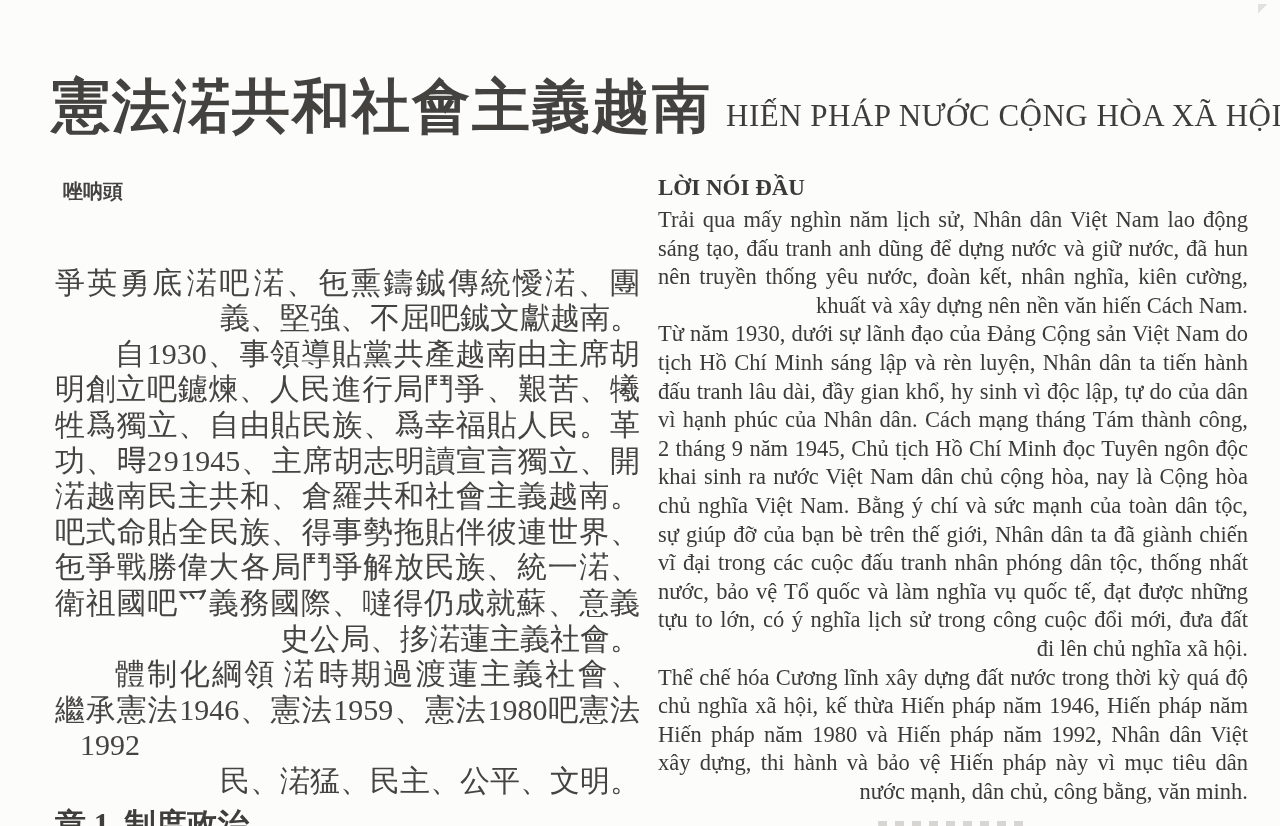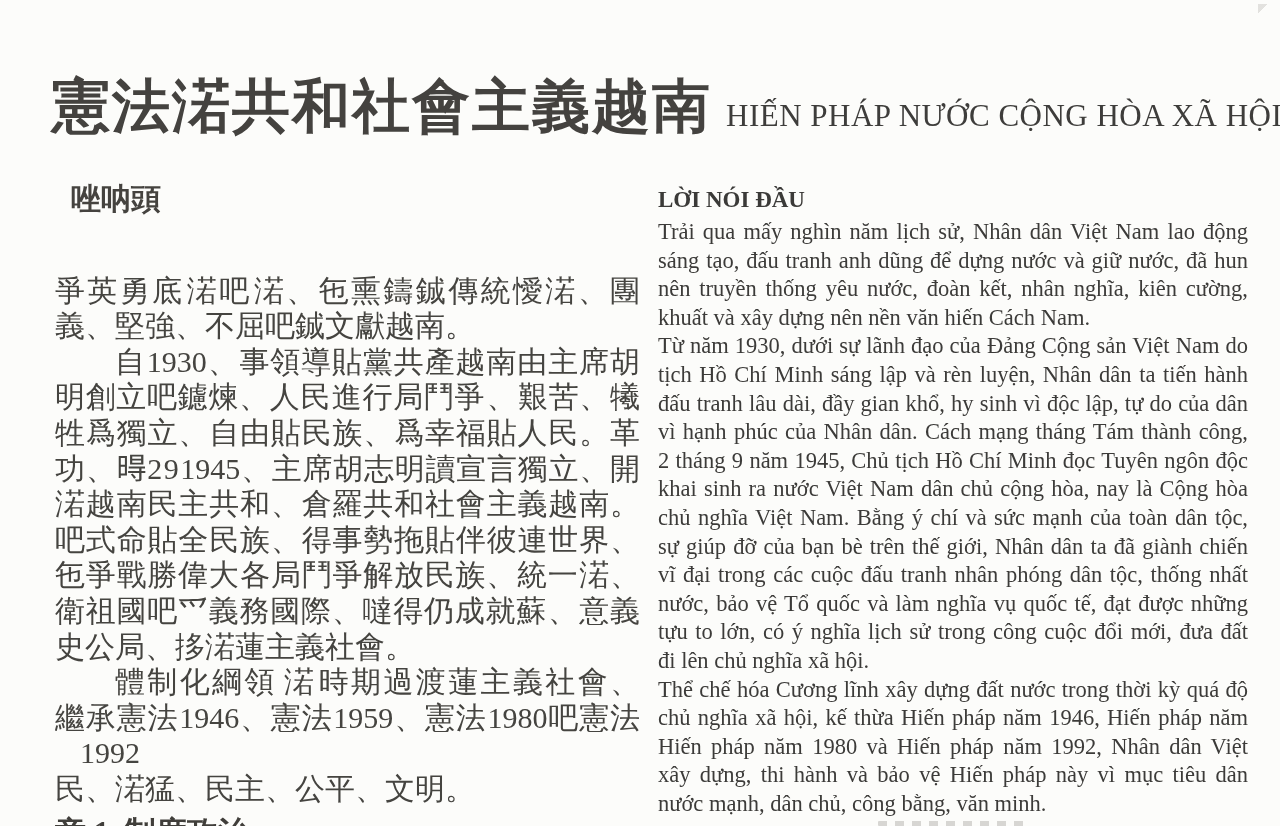--- a/index.html
+++ b/index.html
@@ -21,25 +21,25 @@
     font-size:58px; font-weight:600; letter-spacing:2px; color:#44423f;
   }
   .title-latin {
     font-family:"Liberation Serif","DejaVu Serif",serif;
     font-size:31px; font-weight:500; letter-spacing:0.5px;
     margin-left:14px; color:#3e3d3b;
   }
   
   .col { position:absolute; top:0; }
   .col-left  { left:55px;  width:585px; top:163px; }
-  .col-right { left:658px; width:590px; top:184px; }
+  .col-right { left:658px; width:590px; top:172px; }
 
   .left-heading {
-    margin:16px; font-family:"Liberation Serif","DejaVu Serif",serif;
-    font-size:30px; font-weight:600; line-height:40px; color:#45433f;
+    margin:8px; font-family:"Liberation Serif","DejaVu Serif",serif;
+    font-size:20px; font-weight:600; line-height:40px; color:#45433f;
   }
   .left-body { margin-top:18px;
     font-family:"Liberation Serif","DejaVu Serif",serif;
     font-size:30px; color:#454440;
   }
   .left-body .bline { line-height:35.6px; height:35.6px; overflow:hidden; }
   .left-section {
     margin:6px 0 0 0;
     font-family:"Liberation Serif","DejaVu Serif",serif;
     font-size:31px; font-weight:700; line-height:40px; color:#403e3a;
@@ -49,21 +49,21 @@
     margin:0; font-family:"Liberation Serif","DejaVu Serif",serif;
     font-size:23px; font-weight:700; line-height:31px; color:#3b3a38;
   }
   .right-body { margin-top:3px;
     font-family:"Liberation Serif","DejaVu Serif",serif;
     font-size:22.5px; color:#3c3b39;
   }
   .right-body .bline { line-height:28.6px; height:28.6px; overflow:hidden; }
 
   
-  .bline       { text-align:left; white-space:nowrap; }
+  .bline       { text-align:right; white-space:nowrap; }
   .bline.fill  { white-space:normal; text-align:justify; text-align-last:justify; }
   .col-left .para .bline.first { text-indent:2em; }
   .para { margin:0; }
 
   
   .next-section-fragment {
     position:absolute; left:878px; top:821px; width:150px; height:5px;
     background:repeating-linear-gradient(90deg,
       #b9b7b3 0 9px, transparent 9px 17px);
     opacity:.55; border-radius:1px;

